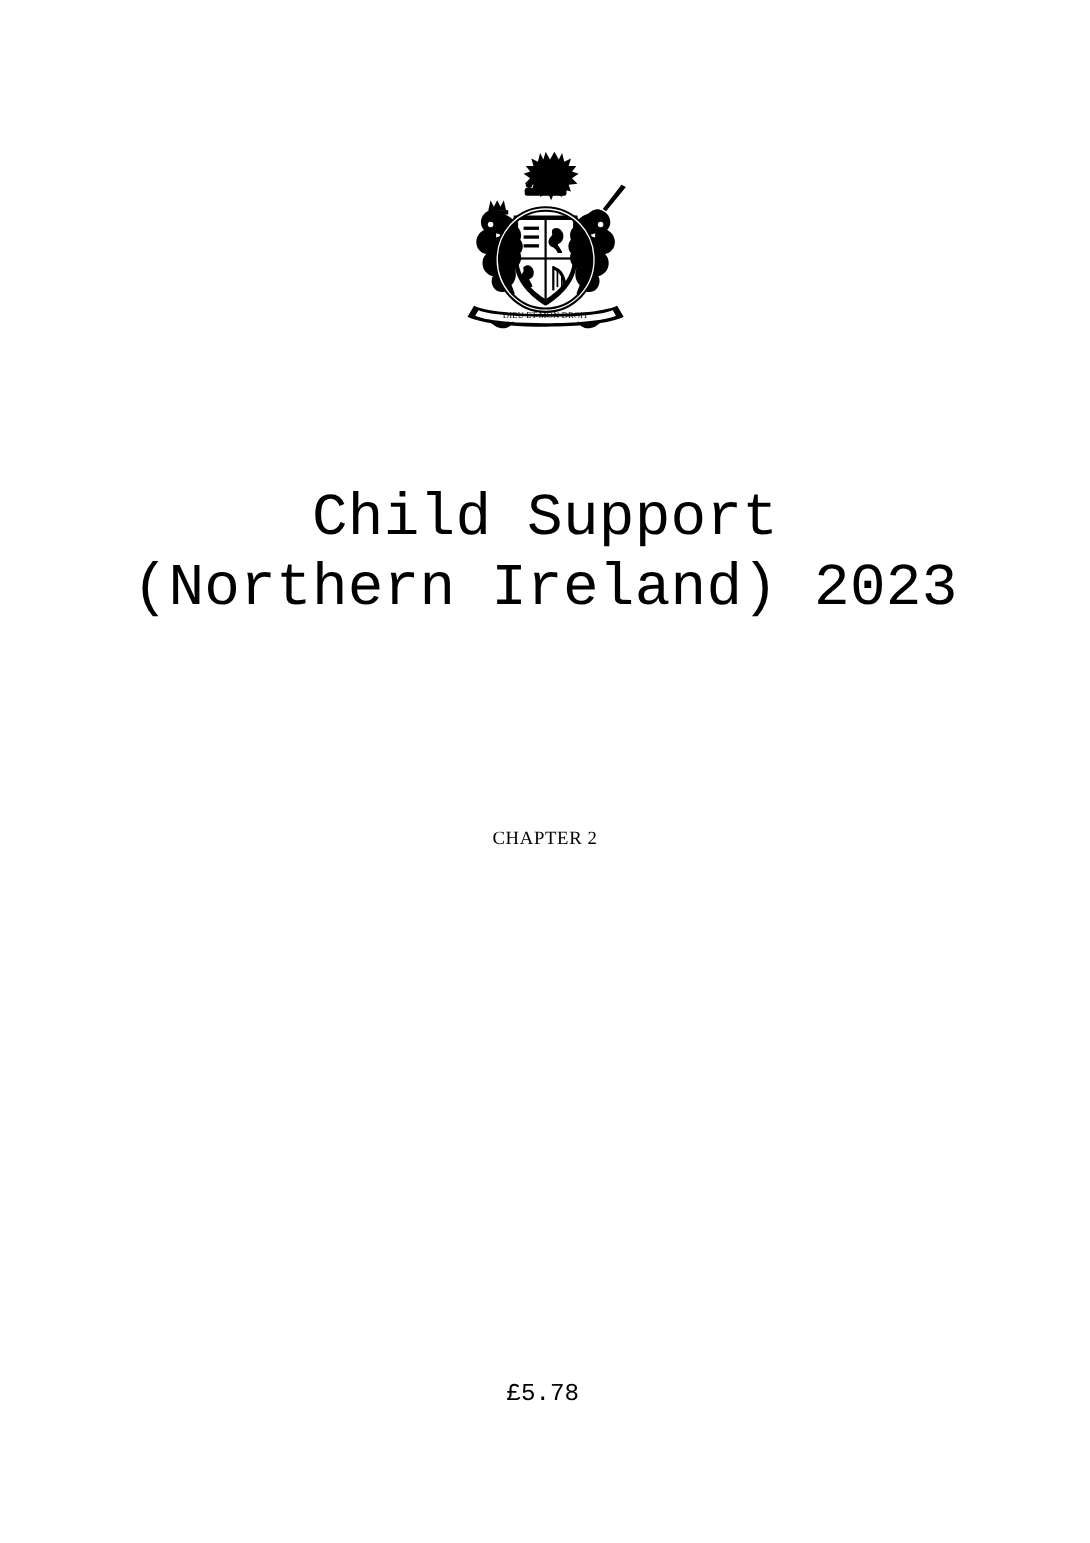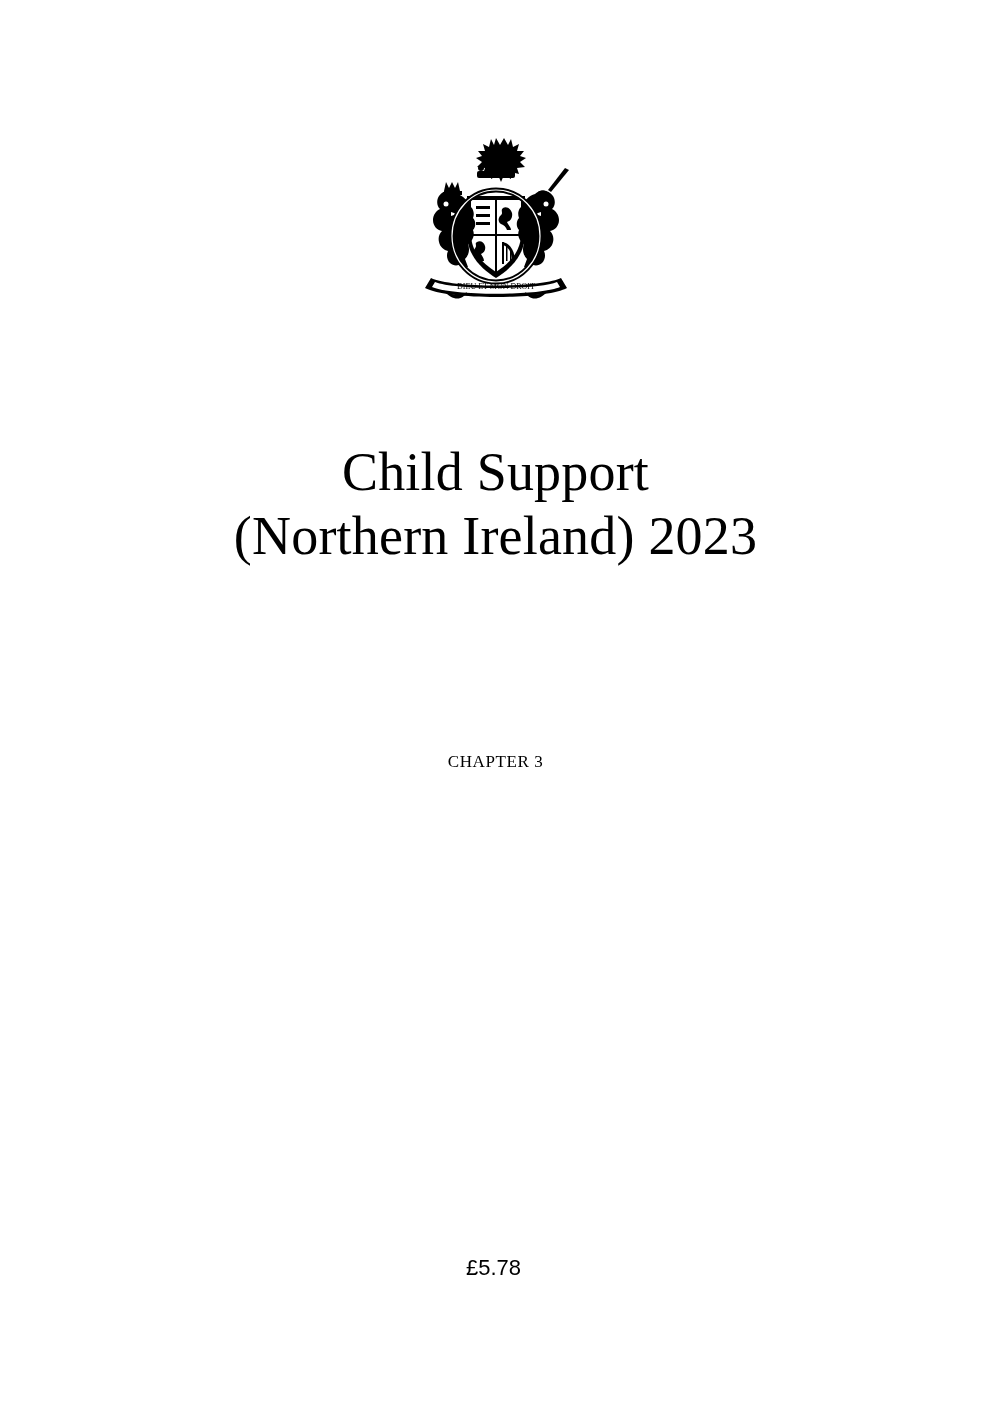--- a/index.html
+++ b/index.html
@@ -35,21 +35,21 @@
     display: block;
   }
   .title-block {
     position: absolute;
     top: 440px;
     left: 0;
     width: 991px;
     text-align: center;
   }
   .title-line {
-    font-family: Liberation Serif, serif;
+    font-family: Liberation Mono, monospace;
     font-size: 54px;
     line-height: 64px;
     font-weight: normal;
     letter-spacing: 0.2px;
     color: #000;
   }
   .chapter {
     position: absolute;
     top: 752px;
     left: 0;
@@ -59,21 +59,21 @@
     font-size: 17px;
     letter-spacing: 0.6px;
     color: #000;
   }
   .price {
     position: absolute;
     top: 1255px;
     left: 0;
     width: 987px;
     text-align: center;
-    font-family: Liberation Sans, sans-serif;
+    font-family: Liberation Mono, monospace;
     font-size: 22px;
     color: #000;
   }
 </style>
 </head>
 <body>
 
 <div class="page">
 
   <div class="crest-wrap">
@@ -139,17 +139,17 @@
         <path d="M158 160 c-10 6 -18 6 -24 2 c4 8 14 10 24 -2 z"></path>
       </g>
     </svg>
   </div>
 
   <div class="title-block">
     <div class="title-line">Child Support</div>
     <div class="title-line">(Northern Ireland) 2023</div>
   </div>
 
-  <div class="chapter">CHAPTER 3</div>
+  <div class="chapter">CHAPTER 2</div>
 
   <div class="price">£5.78</div>
 
 </div>
 
 </body></html>

